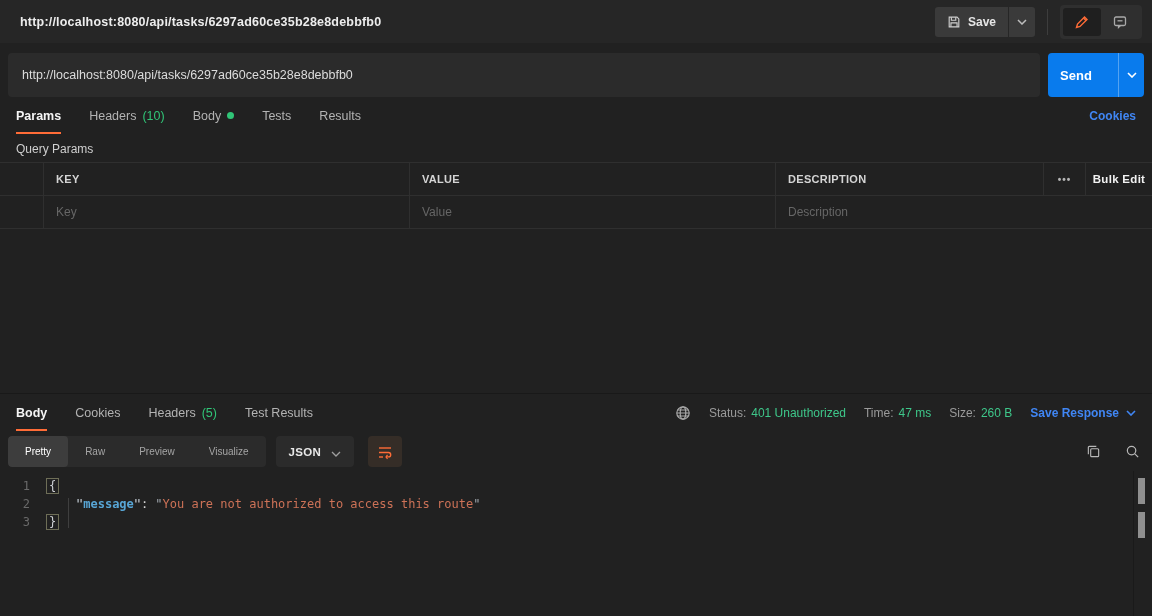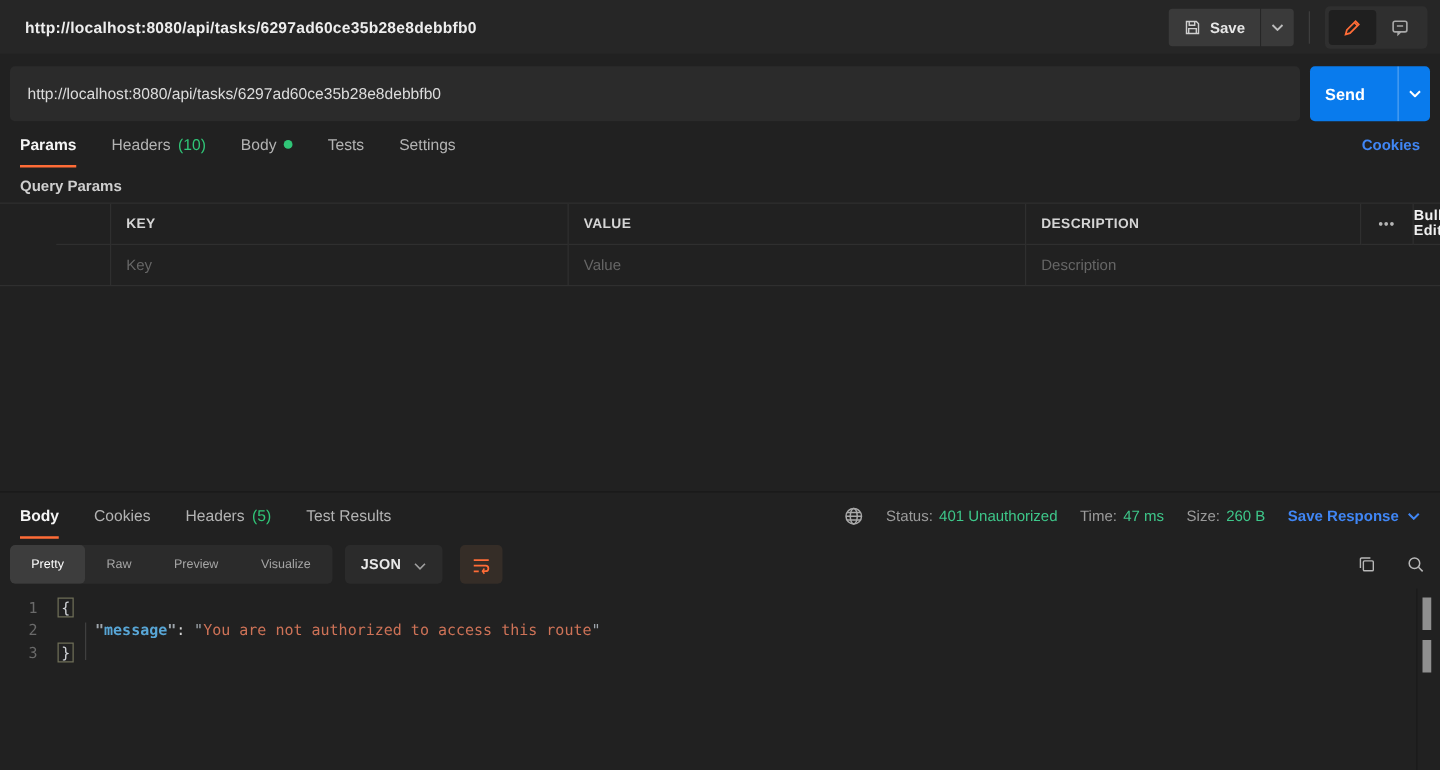--- a/index.html
+++ b/index.html
@@ -64,26 +64,26 @@
     font-size:12.5px; color:#b3b3b3; position:relative; cursor:pointer; white-space:nowrap;
   }
   .tab.active { color:#f5f5f5; font-weight:bold; }
   .tab.active::after {
     content:""; position:absolute; left:0; right:0; bottom:0; height:2px; background:#ff6c37;
   }
   .dot { width:7px; height:7px; border-radius:50%; background:#30c577; display:inline-block; }
   .count { color:#30c577; }
   .cookies-link { margin-left:auto; align-self:center; font-size:12px; font-weight:bold; color:#4086f4; cursor:pointer; }
   
-  .section-label { padding:8px 16px 6px 16px; font-size:12px; font-weight:bold; color:#cfcfcf; }
+  .section-label { padding:8px 16px 6px 16px; font-size:12px; font-weight:normal; color:#cfcfcf; }
   .params-table {
     display:grid;
     grid-template-columns:44px 366px 366px 268px 42px 1fr;
     grid-template-rows:33px 32px;
-    border-top:1px solid #2f2f2f; border-bottom:1px solid #2f2f2f;padding-left:45px;
+    border-top:1px solid #2f2f2f; border-bottom:1px solid #2f2f2f;
   }
   .params-table .cell {
     display:flex; align-items:center; padding:0 12px;
     border-bottom:1px solid #2f2f2f; font-size:11px; font-weight:bold;
     color:#d5d5d5; letter-spacing:.3px;
   }
   .cell.br { border-right:1px solid #2f2f2f; }
   .cell.center { justify-content:center; padding:0; }
   .more-btn { color:#b5b5b5; font-size:10px; letter-spacing:1px; cursor:pointer; }
   .bulk-edit { color:#f2f2f2; font-size:11.5px; font-weight:bold; cursor:pointer; }
@@ -208,21 +208,21 @@
     <span class="count">(10)</span>
   </span>
   <span class="tab">
     <span>Body</span>
     <span class="dot"></span>
   </span>
   <span class="tab">
     <span>Tests</span>
   </span>
   <span class="tab">
-    <span>Settings</span>
+    <span>Results</span>
   </span>
   <span class="cookies-link">Cookies</span>
 </div>
 
 <div class="section-label">Query Params</div>
 
 <div class="params-table">
 
   <div class="cell br"></div>
   <div class="cell br">KEY</div>

